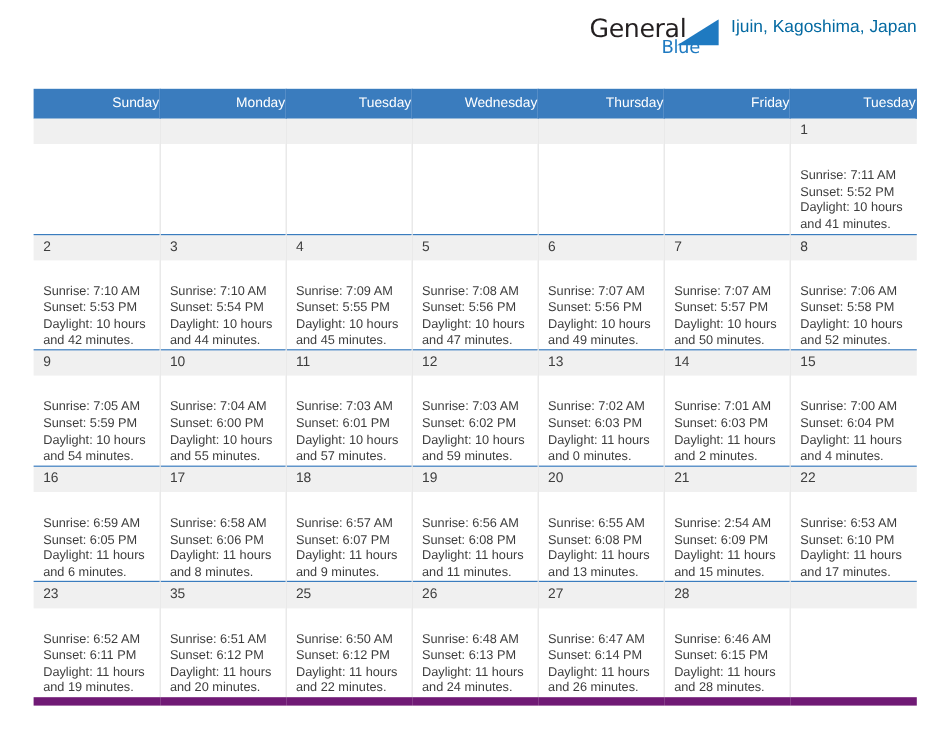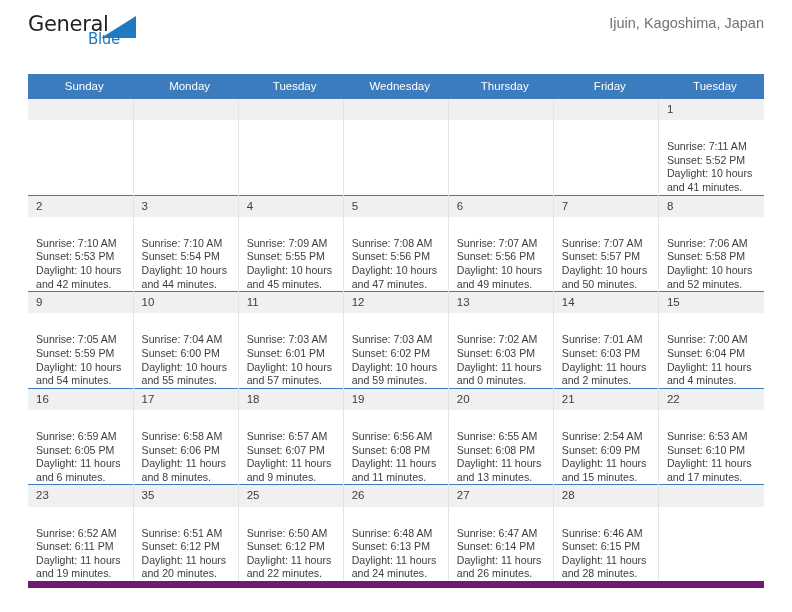--- a/index.html
+++ b/index.html
@@ -22,21 +22,21 @@
     box-sizing: border-box;
     padding: 0 28px;
   }
 
   
   .topbar {
     position: relative;
     height: 74px;
     display: flex;
     align-items: flex-start;
-    justify-content: space-between;
+    justify-content: flex-end;
   }
 
   .logo {
     position: relative;
     margin-top: 10px;
     width: 118px;
     height: 48px;
     line-height: 1;
   }
   .logo-general {
@@ -72,37 +72,37 @@
   .cal-title {
     font-size: 27px;
     color: #3d3d3d;
     font-weight: normal;
     letter-spacing: 0.2px;
     line-height: 1.1;
   }
   .cal-subtitle {
     margin-top: 10px;
     font-size: 14.5px;
-    color: #737373;
+    color: #0369a1;
     line-height: 1.1;
   }
 
   
   .calendar {
     width: 736px;
     border-collapse: collapse;
     table-layout: fixed;
   }
 
   .calendar th {
     background: #3a7cbe;
     color: #ffffff;
     font-size: 11.5px;
     font-weight: normal;
-    text-align: center;
+    text-align: right;
     padding: 6px 0 7px 8px;
     border-right: 1px solid #3a7cbe;
   }
 
   .calendar td {
     vertical-align: top;
     padding: 0;
     height: 90px;
     border-right: 1px solid #e4e4e4;
     border-top: 1px solid #3a7cbe;

